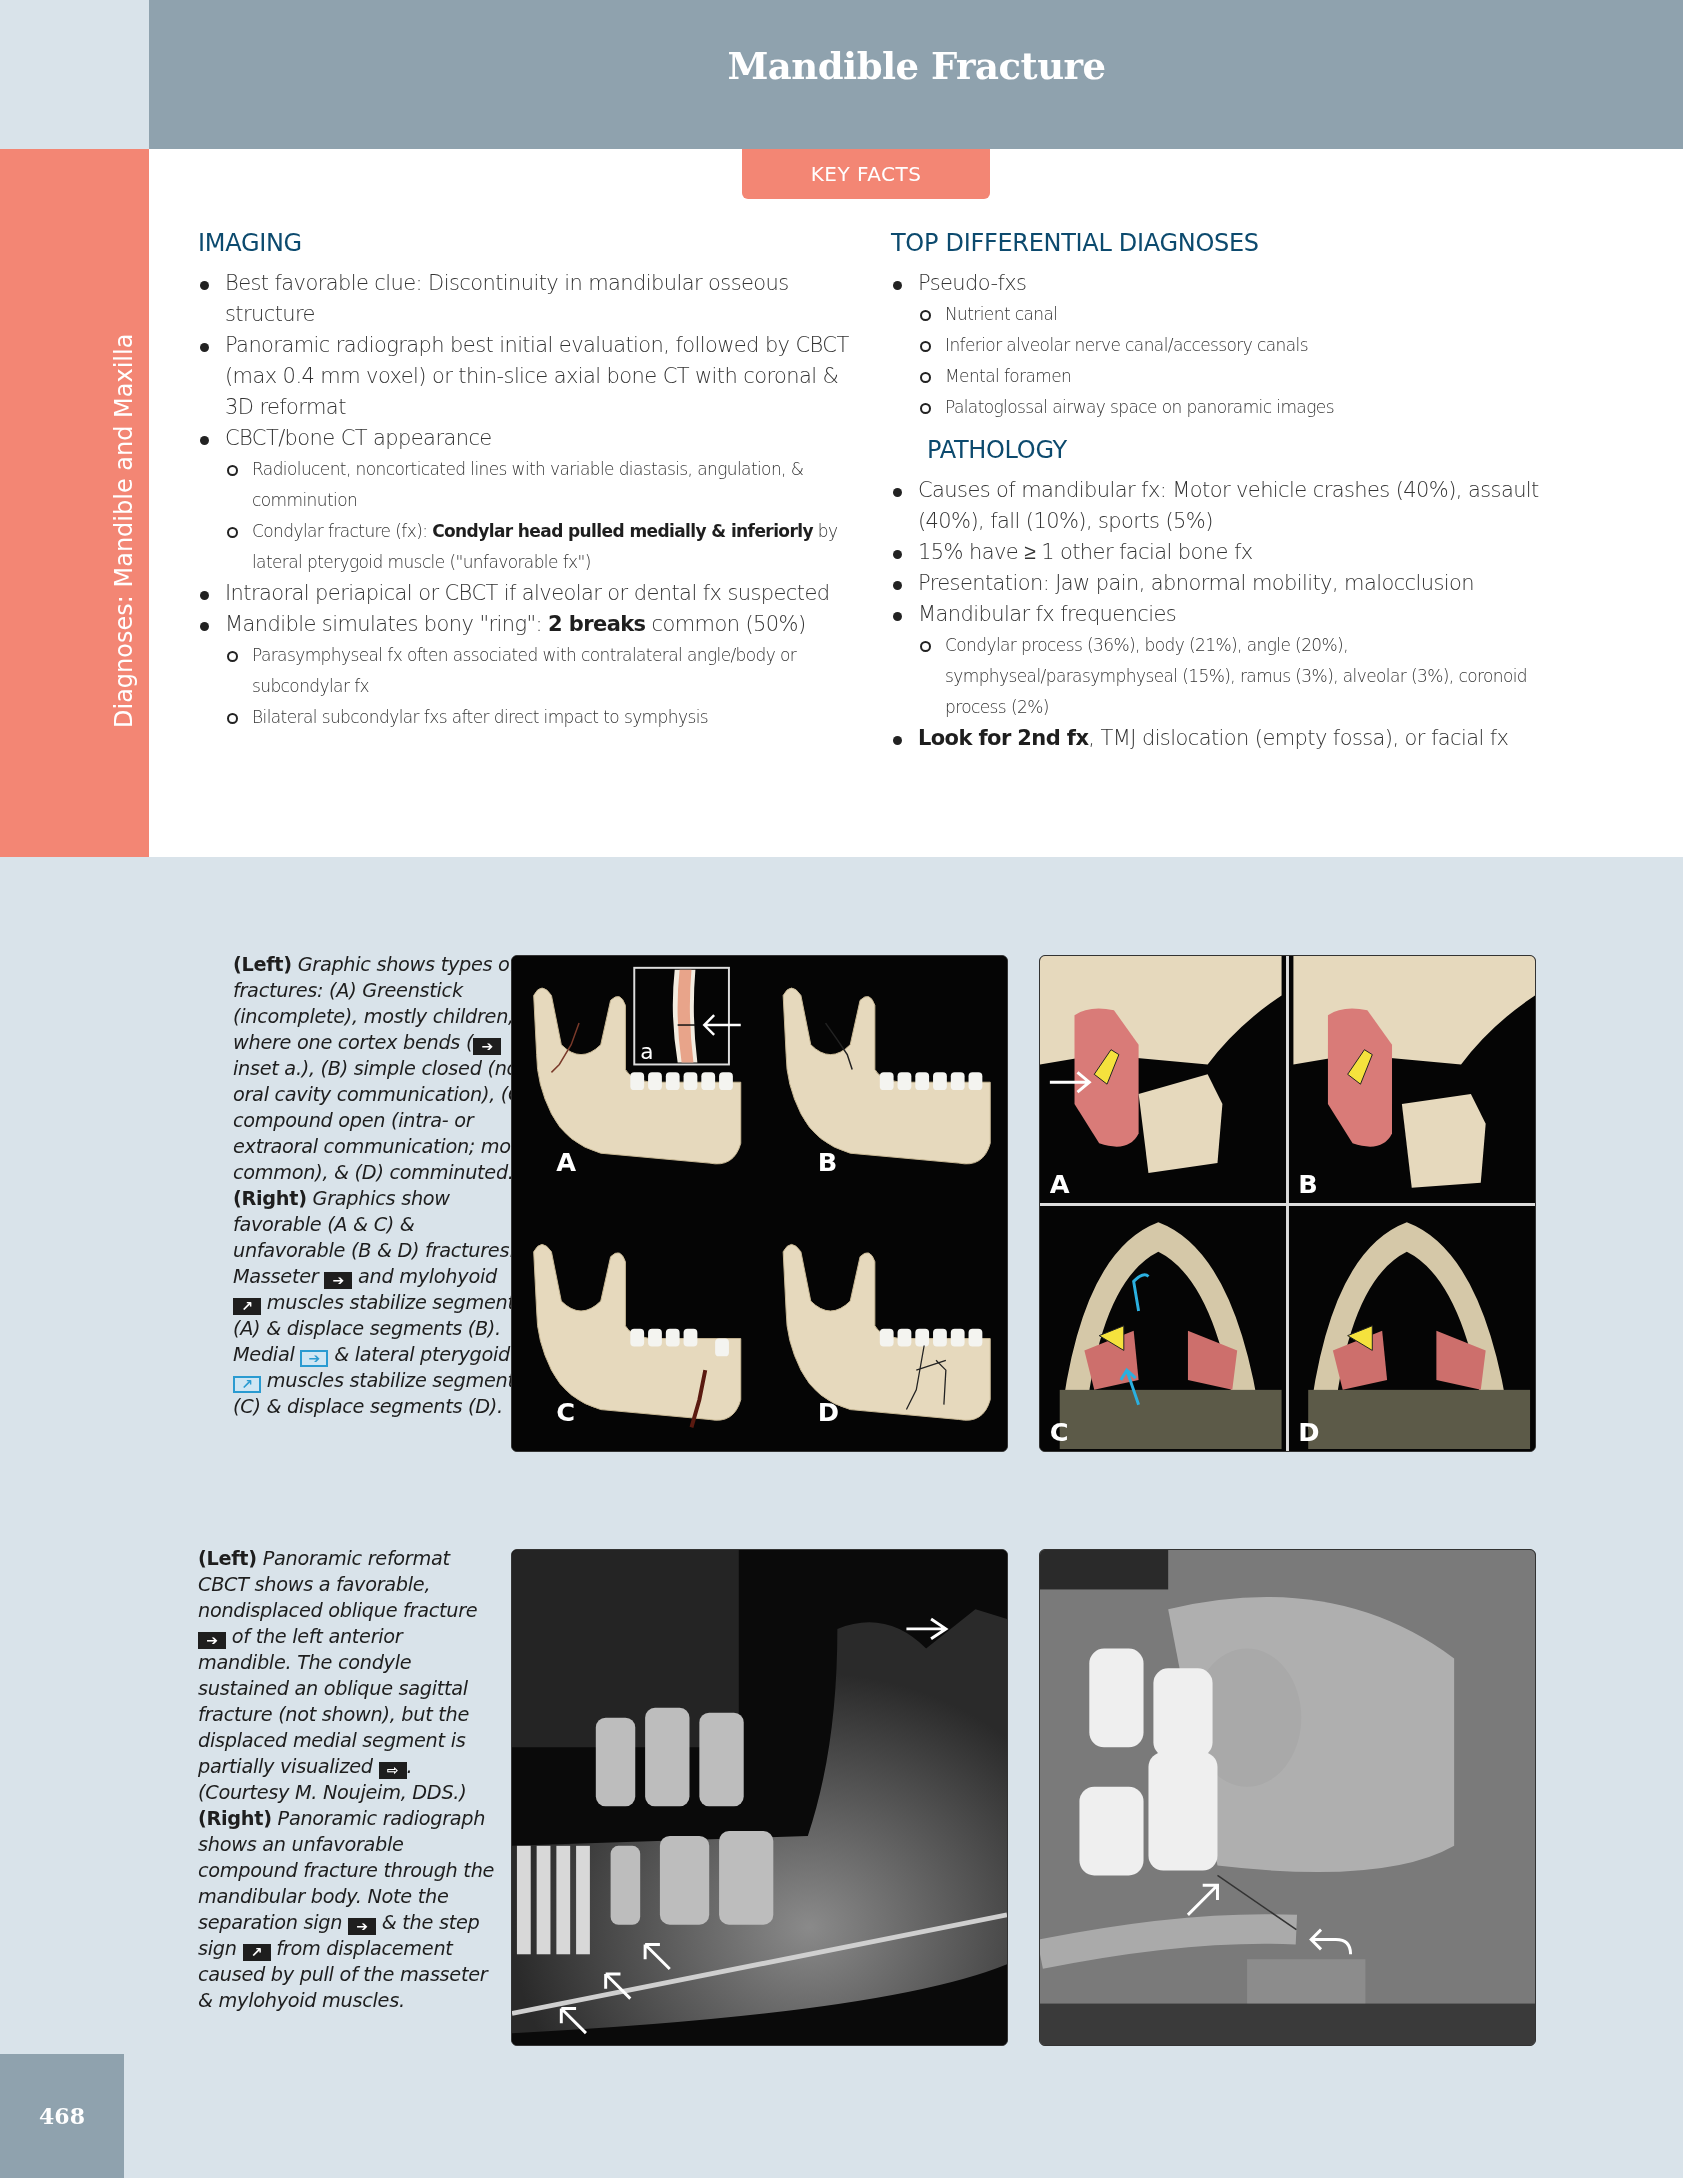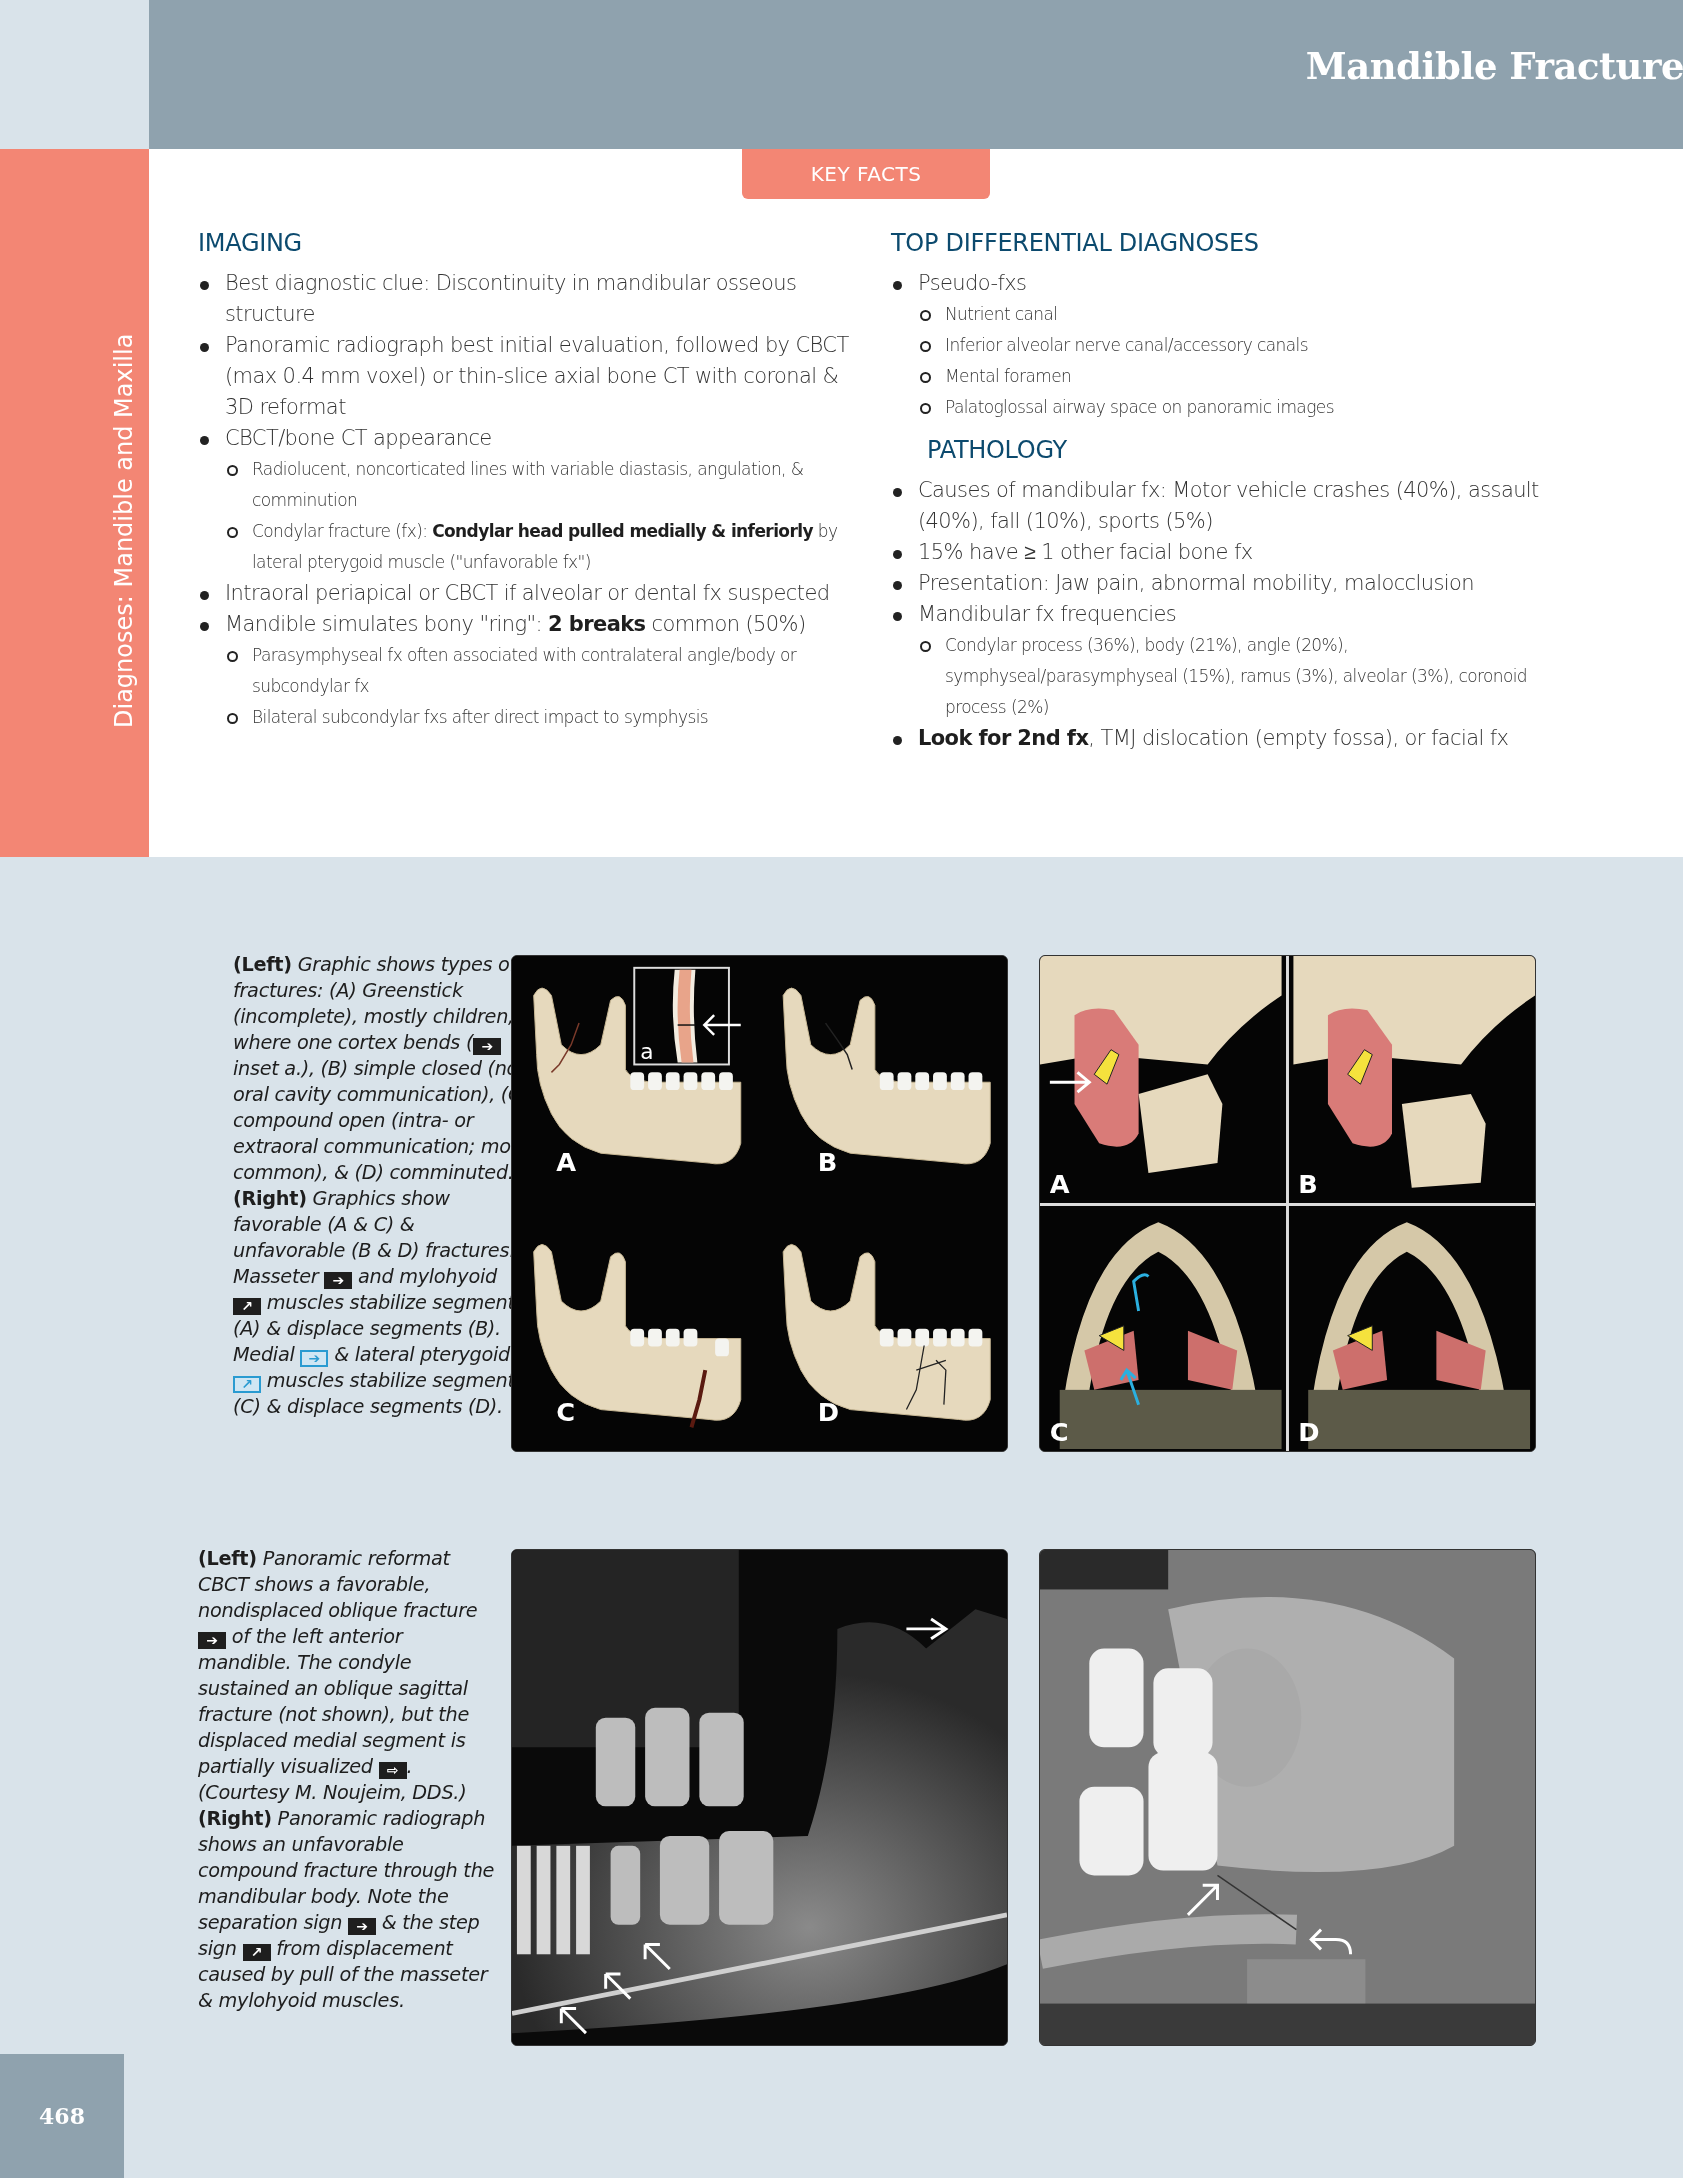--- a/index.html
+++ b/index.html
@@ -8,21 +8,21 @@
     position: relative;
     background: #d9e3ea;
     font-family: "DejaVu Sans", sans-serif;
     color: #222;
     overflow: hidden;
   }
   .left-strip-top { position: absolute; left: 0; top: 0; width: 149px; height: 149px; background: #d9e3ea; }
   .header-bar {
     position: absolute; left: 149px; top: 0; width: 1535px; height: 149px;
     background: #8fa2ae;
-    display: flex; align-items: center; justify-content: flex-end;
+    display: flex; align-items: center; justify-content: center;
   }
   .header-title {
     color: #fff; font-family: "DejaVu Serif", serif; font-size: 37px; letter-spacing: -0.5px;
     margin-top: -18px;
   }
   .side-tab {
     position: absolute; left: 0; top: 149px; width: 149px; height: 708px;
     background: #f38674;
   }
   .side-tab-label {
@@ -103,21 +103,21 @@
 <div class="side-tab">
   <div class="side-tab-label">Diagnoses: Mandible and Maxilla</div>
 </div>
 
 <section class="keyfacts-panel"></section>
 <div class="keyfacts-tab">KEY FACTS</div>
 
 <div class="col col-left">
   <h2 class="sec-h">IMAGING</h2>
   <ul class="b1">
-    <li>Best diagnostic clue: Discontinuity in mandibular osseous structure</li>
+    <li>Best favorable clue: Discontinuity in mandibular osseous structure</li>
     <li>Panoramic radiograph best initial evaluation, followed by CBCT (max 0.4 mm voxel) or thin-slice axial bone CT with coronal &amp; 3D reformat</li>
     <li>
       <span>CBCT/bone CT appearance</span>
       <ul class="b2">
         <li>Radiolucent, noncorticated lines with variable diastasis, angulation, &amp; comminution</li>
         <li><span>Condylar fracture (fx): </span><b class="k">Condylar head pulled medially &amp; inferiorly</b><span> by lateral pterygoid muscle ("unfavorable fx")</span></li>
       </ul>
     </li>
     <li>Intraoral periapical or CBCT if alveolar or dental fx suspected</li>
     <li>

